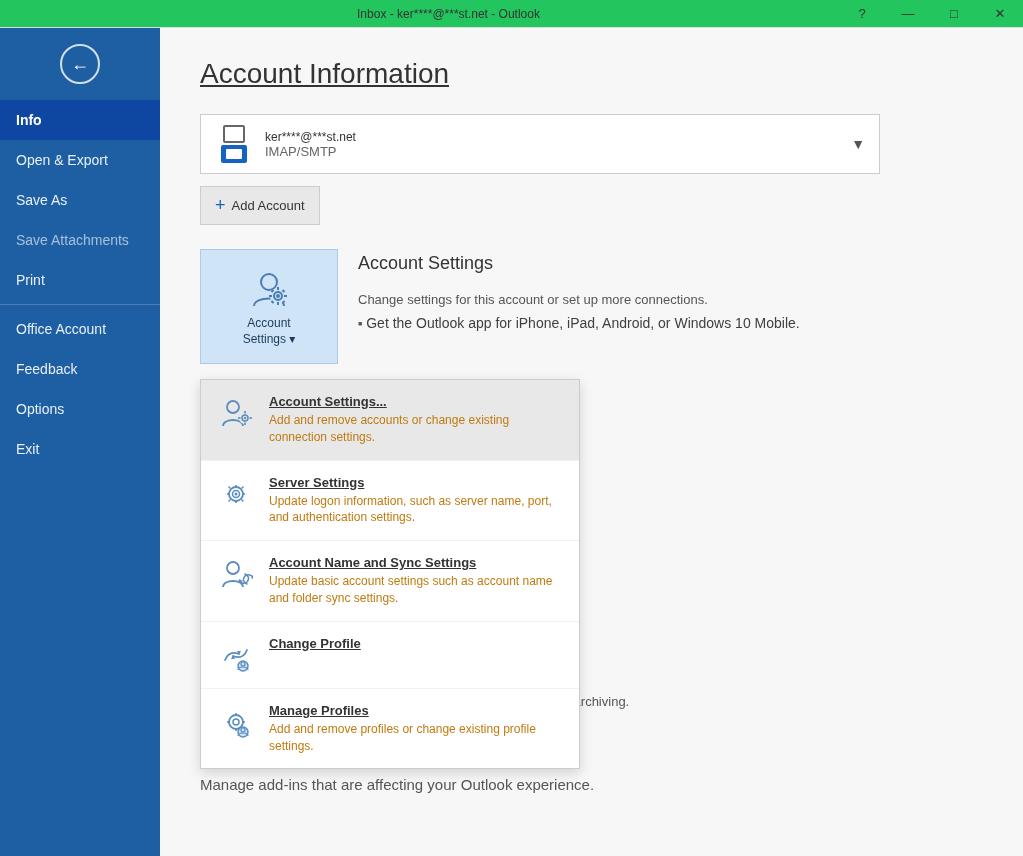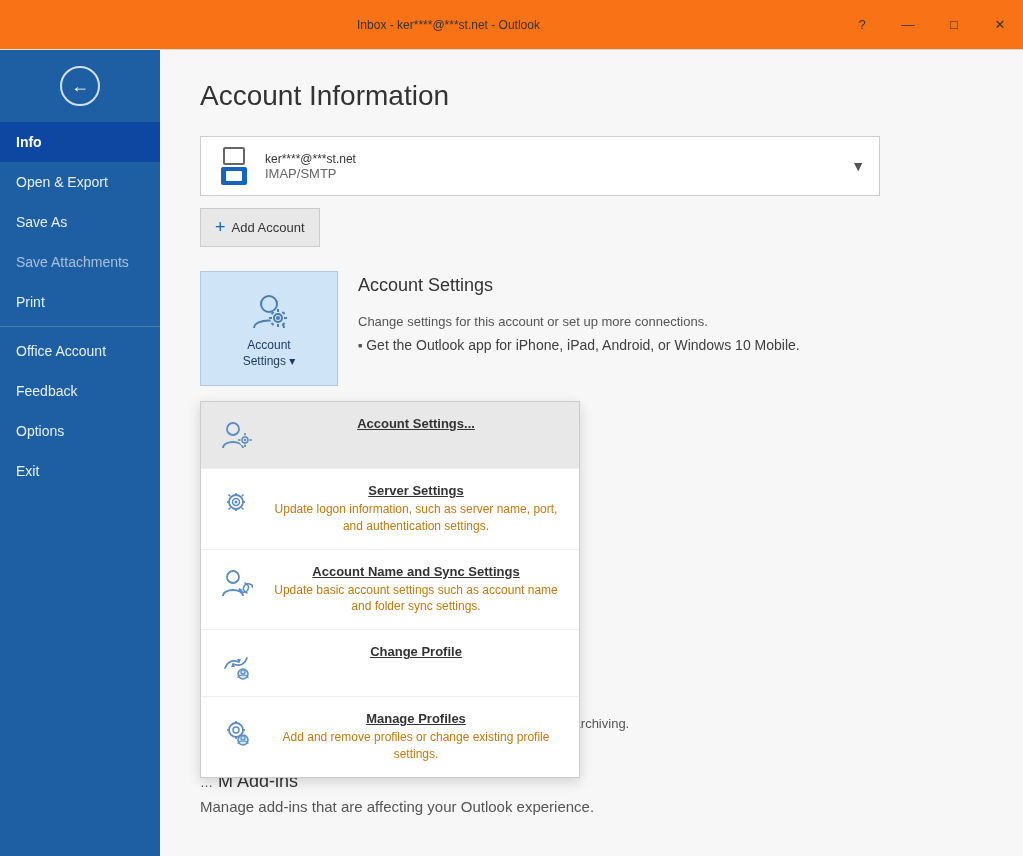--- a/index.html
+++ b/index.html
@@ -1,21 +1,21 @@
 <!DOCTYPE html>
 <html><head>
   <meta charset="utf-8">
   <style>
     * { box-sizing: border-box; margin: 0; padding: 0; }
     body { font-family: 'Segoe UI', Arial, sans-serif; background: #f0f0f0; width: 1023px; height: 856px; overflow: hidden; display: flex; flex-direction: column; }
 
     
     .titlebar {
-      background: #f97316;
-      height: 50px;
+      background: #22c55e;
+      height: 28px;
       display: flex;
       align-items: center;
       justify-content: space-between;
       padding: 0 0 0 12px;
       border-bottom: 1px solid #ddd;
       flex-shrink: 0;
     }
     .titlebar-title {
       flex: 1;
       text-align: center;
@@ -103,20 +103,21 @@
       background: #f7f7f7;
       padding: 30px 40px;
       overflow-y: auto;
       position: relative;
     }
     .page-title {
       font-size: 28px;
       font-weight: 300;
       color: #333;
       margin-bottom: 24px;
+      text-decoration: underline;
     }
 
     
     .account-selector {
       background: #fff;
       border: 1px solid #ccc;
       display: flex;
       align-items: center;
       padding: 10px 14px;
       max-width: 680px;
@@ -270,21 +271,20 @@
       z-index: 100;
       margin-top: 2px;
     }
     .dropdown-item {
       display: flex;
       align-items: flex-start;
       padding: 14px 16px;
       cursor: pointer;
       border-bottom: 1px solid #f0f0f0;
       gap: 14px;
-      text-align: center;
     }
     .dropdown-item:last-child { border-bottom: none; }
     .dropdown-item.active-item { background: #e8e8e8; }
     .dropdown-icon {
       width: 38px;
       height: 38px;
       flex-shrink: 0;
       display: flex;
       align-items: center;
       justify-content: center;
@@ -408,20 +408,21 @@
               <circle cx="26" cy="22" r="3" stroke="#5a8dc0" stroke-width="1.5" fill="none"></circle>
               <circle cx="26" cy="22" r="1.2" fill="#5a8dc0"></circle>
               <rect x="25.2" y="15" width="1.6" height="2.5" fill="#5a8dc0"></rect>
               <rect x="25.2" y="26.5" width="1.6" height="2.5" fill="#5a8dc0"></rect>
               <rect x="19" y="21.2" width="2.5" height="1.6" fill="#5a8dc0"></rect>
               <rect x="30.5" y="21.2" width="2.5" height="1.6" fill="#5a8dc0"></rect>
             </svg>
           </div>
           <div class="dropdown-text">
             <div class="dropdown-title">Account Settings...</div>
+            <div class="dropdown-desc">Add and remove accounts or change existing connection settings.</div>
           </div>
         </div>
 
         <div class="dropdown-item">
           <div class="dropdown-icon">
             <svg viewBox="0 0 34 34" fill="none" xmlns="http://www.w3.org/2000/svg">
               <circle cx="17" cy="17" r="7" stroke="#5a8dc0" stroke-width="1.8" fill="none"></circle>
               <circle cx="17" cy="17" r="3.5" stroke="#5a8dc0" stroke-width="1.5" fill="none"></circle>
               <circle cx="17" cy="17" r="1.5" fill="#5a8dc0"></circle>
               <rect x="16.2" y="8" width="1.6" height="3" fill="#5a8dc0"></rect>

